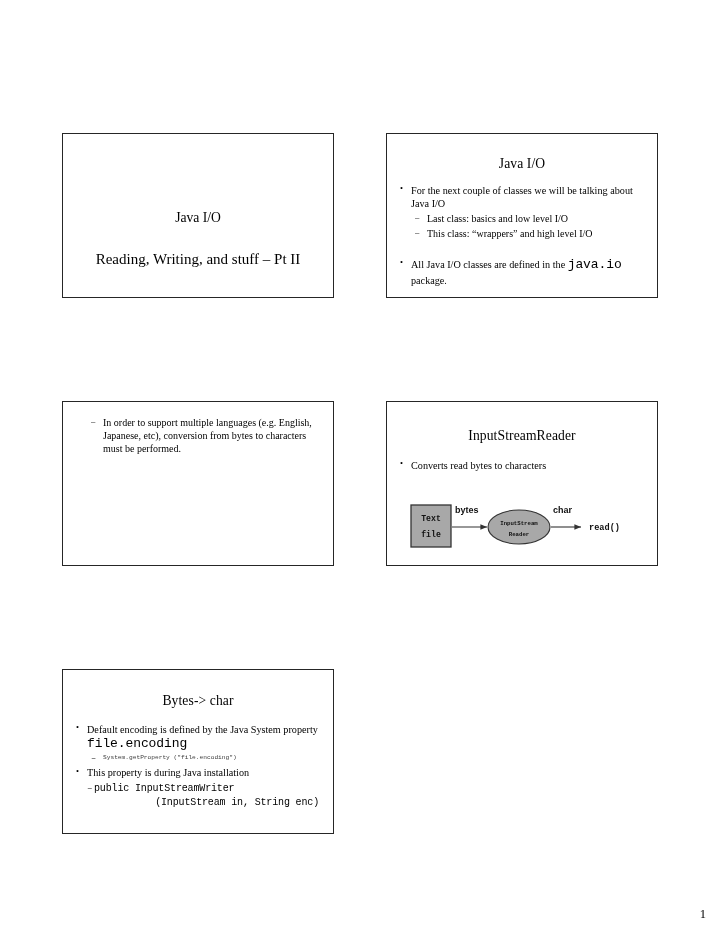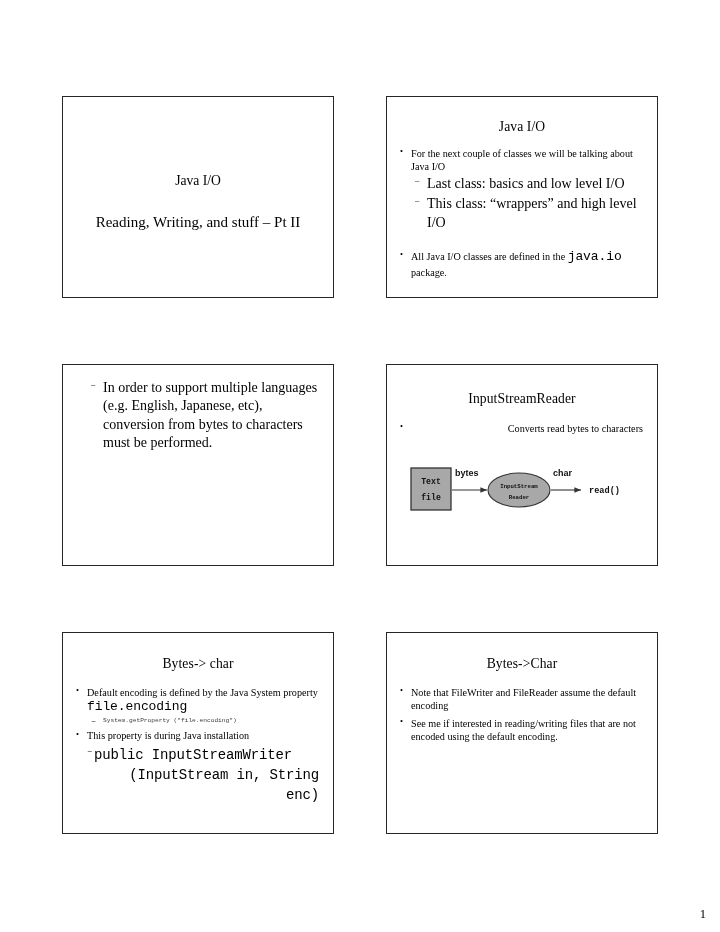--- a/index.html
+++ b/index.html
@@ -23,20 +23,21 @@
     grid-template-columns: 272px 272px;
     grid-template-rows: 202px 202px 202px;
     column-gap: 52px;
     row-gap: 66px;
   }
   .slide {
     position: relative;
     border: 1.4px solid #262626;
     background: #ffffff;
     overflow: hidden;
+    margin-top: 37px;
   }
   .slide-title {
     text-align: center;
     font-size: 13.6px;
     line-height: 1.15;
     letter-spacing: .1px;
     padding-top: 0;
   }
 
   
@@ -63,21 +64,21 @@
     margin-top: 4px;
   }
   .b1::before {
     content: "\2022";
     position: absolute;
     left: 0; top: -0.5px;
     font-size: 8.5px;
   }
   .b2 {
     position: relative;
-    font-size: 14px;
+    font-size: 10px;
     line-height: 1.32;
     padding-left: 27px;
     margin-top: 2px;
   }
   .b2::before {
     content: "\2013";
     position: absolute;
     left: 15px; top: 0;
     font-size: 8.6px;
   }
@@ -87,36 +88,36 @@
     letter-spacing: -0.1px;
   }
   .mono-tiny {
     font-family: "Liberation Mono", "DejaVu Sans Mono", monospace;
     font-size: 6.2px;
     color: #3d3d3d;
     letter-spacing: 0px;
   }
   .mono-code {
     font-family: "Liberation Mono", "DejaVu Sans Mono", monospace;
-    font-size: 14px;
+    font-size: 10px;
     letter-spacing: -0.15px;
   }
 
   
   .s2 .title-wrap { margin-top: 22px; }
   .s2 .body { margin-top: 12px; }
   .s2 .gap { height: 13px; }
 
   
   .s3 .title-wrap { margin-top: 26px; }
   .s3 .body { margin-top: 14px; }
 
   
   .s4 .title-wrap { margin-top: 26px; }
-  .s4 .body { margin-top: 15px; text-align: right; }
+  .s4 .body { margin-top: 15px; }
 
   
   .s5 .title-wrap { margin-top: 23px; }
   .s5 .body { margin-top: 14px; }
   .s5 .code-block {
     position: relative;
     margin-top: 2px;
     padding-left: 18px;
     line-height: 1.45;
   }
@@ -231,28 +232,17 @@
           <li class="b2 mono-tiny">System.getProperty ("file.encoding")</li>
           <li class="b1">This property is during Java installation</li>
         </ul>
         <div class="code-block mono-code">
           <span>public InputStreamWriter</span>
           <span class="code-line2">(InputStream in, String enc)</span>
         </div>
       </div>
     </div>
 
-    <div class="slide s6">
-      <div class="title-wrap">
-        <div class="slide-title">Bytes-&gt;Char</div>
-      </div>
-      <div class="body">
-        <ul>
-          <li class="b1">Note that FileWriter and FileReader assume the default encoding</li>
-          <li class="b1">See me if interested in reading/writing files that are not encoded using the default encoding.</li>
-        </ul>
-      </div>
-    </div>
 
   </div>
 
   <div class="page-number">1</div>
 </div>
 
 </body></html>

